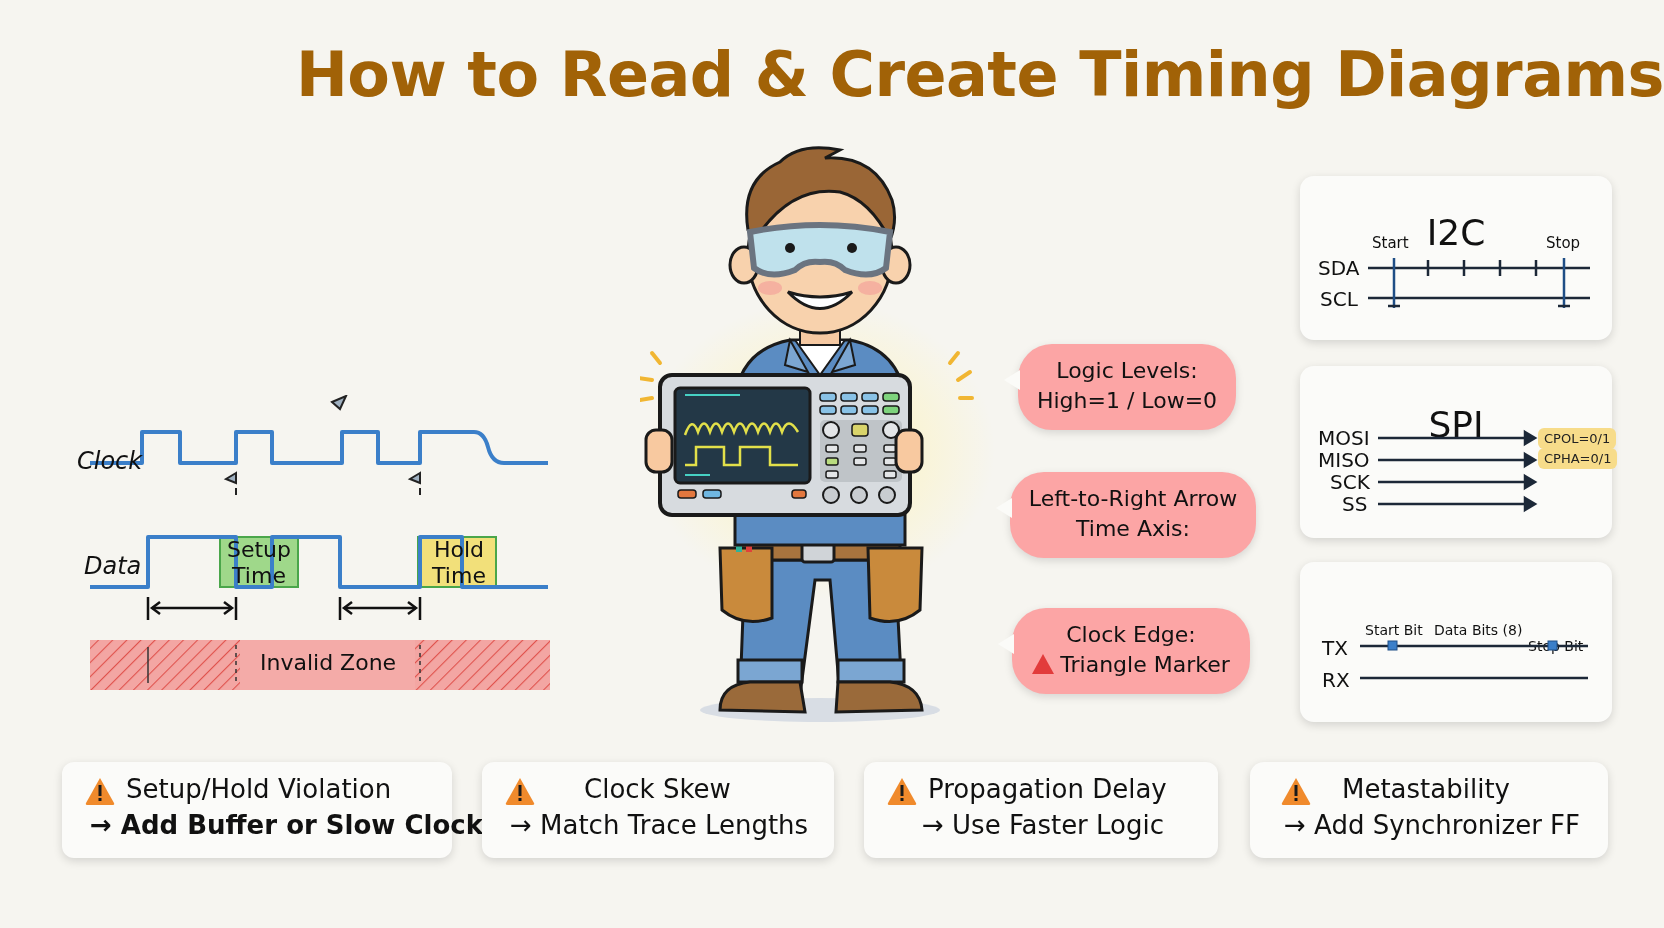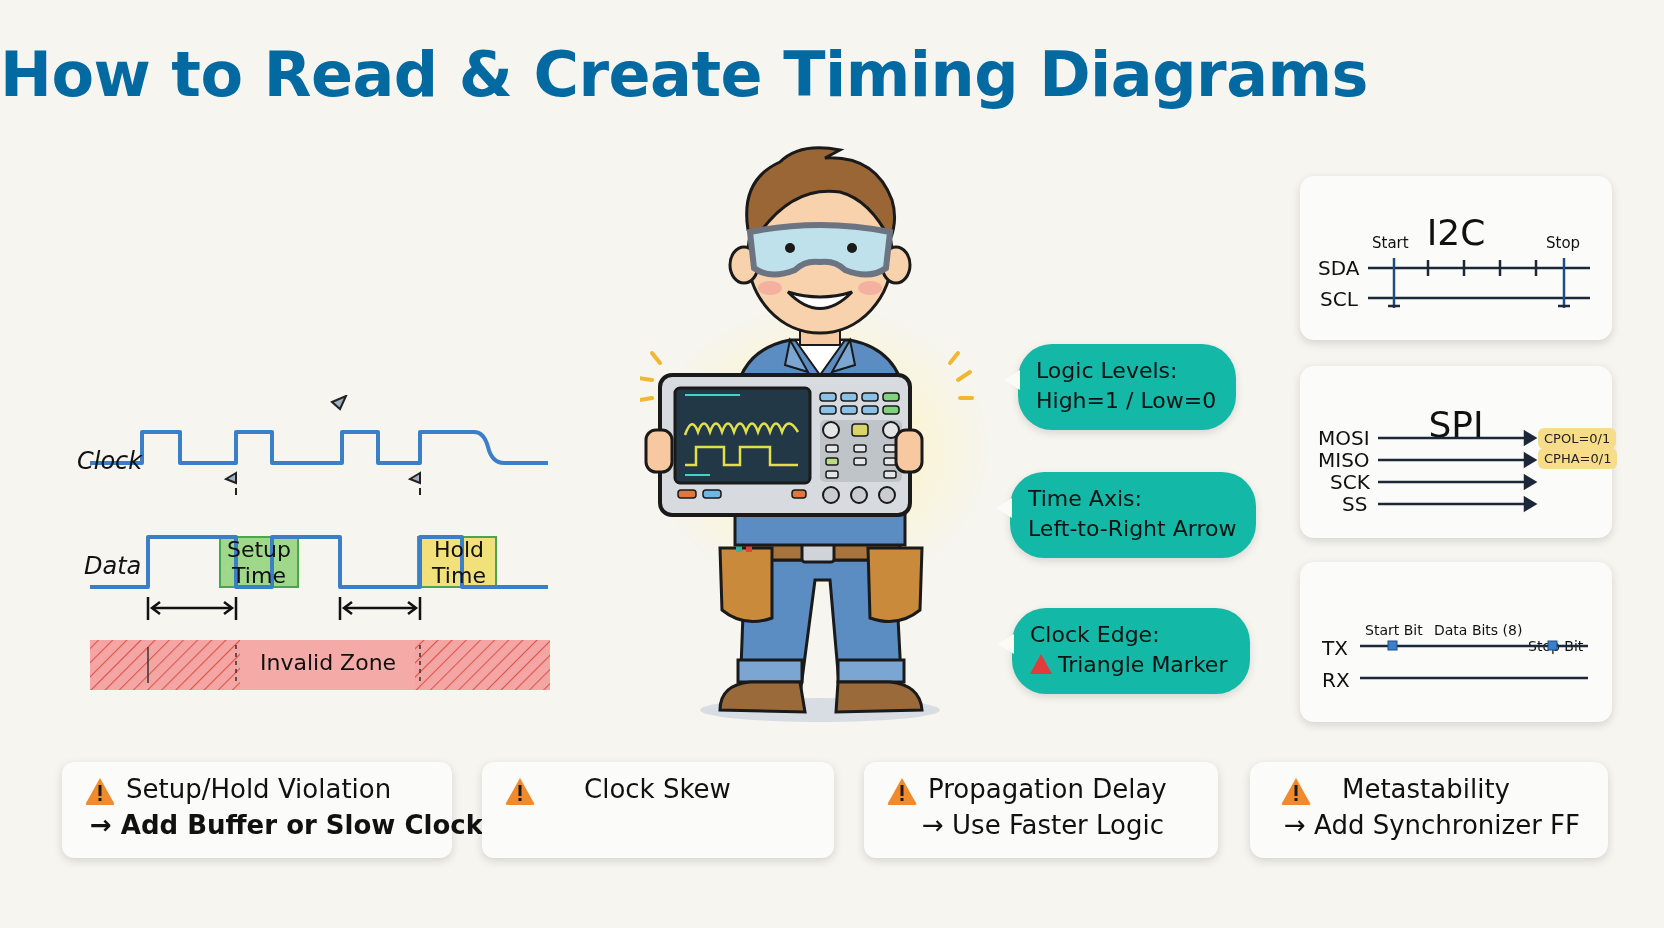--- a/index.html
+++ b/index.html
@@ -5,40 +5,40 @@
   * { box-sizing: border-box; margin: 0; padding: 0; }
   html, body { width: 1664px; height: 928px; overflow: hidden; }
   body {
     background: #f6f5f0;
     font-family: "DejaVu Sans", "Liberation Sans", sans-serif;
     color: #15191f;
     position: relative;
   }
   .title {
     position: absolute; left: 0; top: 38px; width: 1664px;
-    text-align: left; font-size: 62px; font-weight: bold;
-    color: #0369a1; letter-spacing: -0.5px;
+    text-align: right; font-size: 62px; font-weight: bold;
+    color: #a16207; letter-spacing: -0.5px;
   }
   
   .timing { position: absolute; left: 60px; top: 395px; width: 600px; height: 310px; }
   .sig-label { position: absolute; font-size: 24px; font-weight: 500; color: #111; font-style: italic; }
   .timing svg { position: absolute; left: 0; top: 0; }
   .box-label {
     position: absolute; font-size: 22px; text-align: center; line-height: 26px; color: #111;
   }
   .invalid-label { position: absolute; font-size: 22px; color: #111; }
 
   
   .character { position: absolute; left: 640px; top: 140px; width: 360px; height: 590px; }
 
   
   .bubble {
-    position: absolute; background: #14b8a6; border-radius: 34px;
+    position: absolute; background: #fca5a5; border-radius: 34px;
     box-shadow: 0 3px 8px rgba(0,0,0,0.13);
-    font-size: 22px; line-height: 30px; color: #111;
+    text-align: center; font-size: 22px; line-height: 30px; color: #111;
     padding: 12px 18px;
   }
   .bubble::before {
     content: ""; position: absolute; left: -14px; top: 26px;
     border-top: 10px solid transparent; border-bottom: 10px solid transparent;
     border-right: 16px solid #fbfbf8;
   }
   .tri-red {
     display: inline-block; width: 0; height: 0; vertical-align: -2px;
     border-left: 11px solid transparent; border-right: 11px solid transparent;
@@ -233,22 +233,22 @@
       <rect x="256" y="290" width="26" height="42" rx="10"></rect>
     </g>
   </svg>
 </div>
 
 <div class="bubble" style="left:1018px;top:344px;width:218px;height:86px;">
   <div>Logic Levels:</div>
   <div>High=1 / Low=0</div>
 </div>
 <div class="bubble" style="left:1010px;top:472px;width:246px;height:86px;">
+  <div>Left-to-Right Arrow</div>
   <div>Time Axis:</div>
-  <div>Left-to-Right Arrow</div>
 </div>
 <div class="bubble" style="left:1012px;top:608px;width:238px;height:86px;">
   <div>Clock Edge:</div>
   <div><span class="tri-red"></span><span>Triangle Marker</span></div>
 </div>
 
 <div class="card" style="top:176px;height:164px;">
   <div class="card-title" style="top:12px;">I2C</div>
   <div class="ps" style="left:72px;top:58px;">Start</div>
   <div class="ps" style="left:246px;top:58px;">Stop</div>
@@ -317,20 +317,21 @@
   <div class="tip-line1" style="left:64px;">Setup/Hold Violation</div>
   <div class="tip-line2" style="left:28px;font-weight:bold;">→ Add Buffer or Slow Clock</div>
 </div>
 <div class="tip" style="left:482px;width:352px;">
   <svg class="warn" style="left:22px;" viewBox="0 0 32 30">
     <path d="M16,2 L30,27 Q31,29 28,29 L4,29 Q1,29 2,27 Z" fill="#f08a2c"></path>
     <rect x="14.5" y="9" width="3" height="11" fill="#1a1a1a"></rect>
       <rect x="14.5" y="22" width="3" height="3" fill="#1a1a1a"></rect>
   </svg>
   <div class="tip-line1" style="left:102px;">Clock Skew</div>
+  <div class="tip-line2" style="left:28px;">→ Match Trace Lengths</div>
 </div>
 <div class="tip" style="left:864px;width:354px;">
   <svg class="warn" style="left:22px;" viewBox="0 0 32 30">
     <path d="M16,2 L30,27 Q31,29 28,29 L4,29 Q1,29 2,27 Z" fill="#f08a2c"></path>
     <rect x="14.5" y="9" width="3" height="11" fill="#1a1a1a"></rect>
       <rect x="14.5" y="22" width="3" height="3" fill="#1a1a1a"></rect>
   </svg>
   <div class="tip-line1" style="left:64px;">Propagation Delay</div>
   <div class="tip-line2" style="left:58px;">→ Use Faster Logic</div>
 </div>

